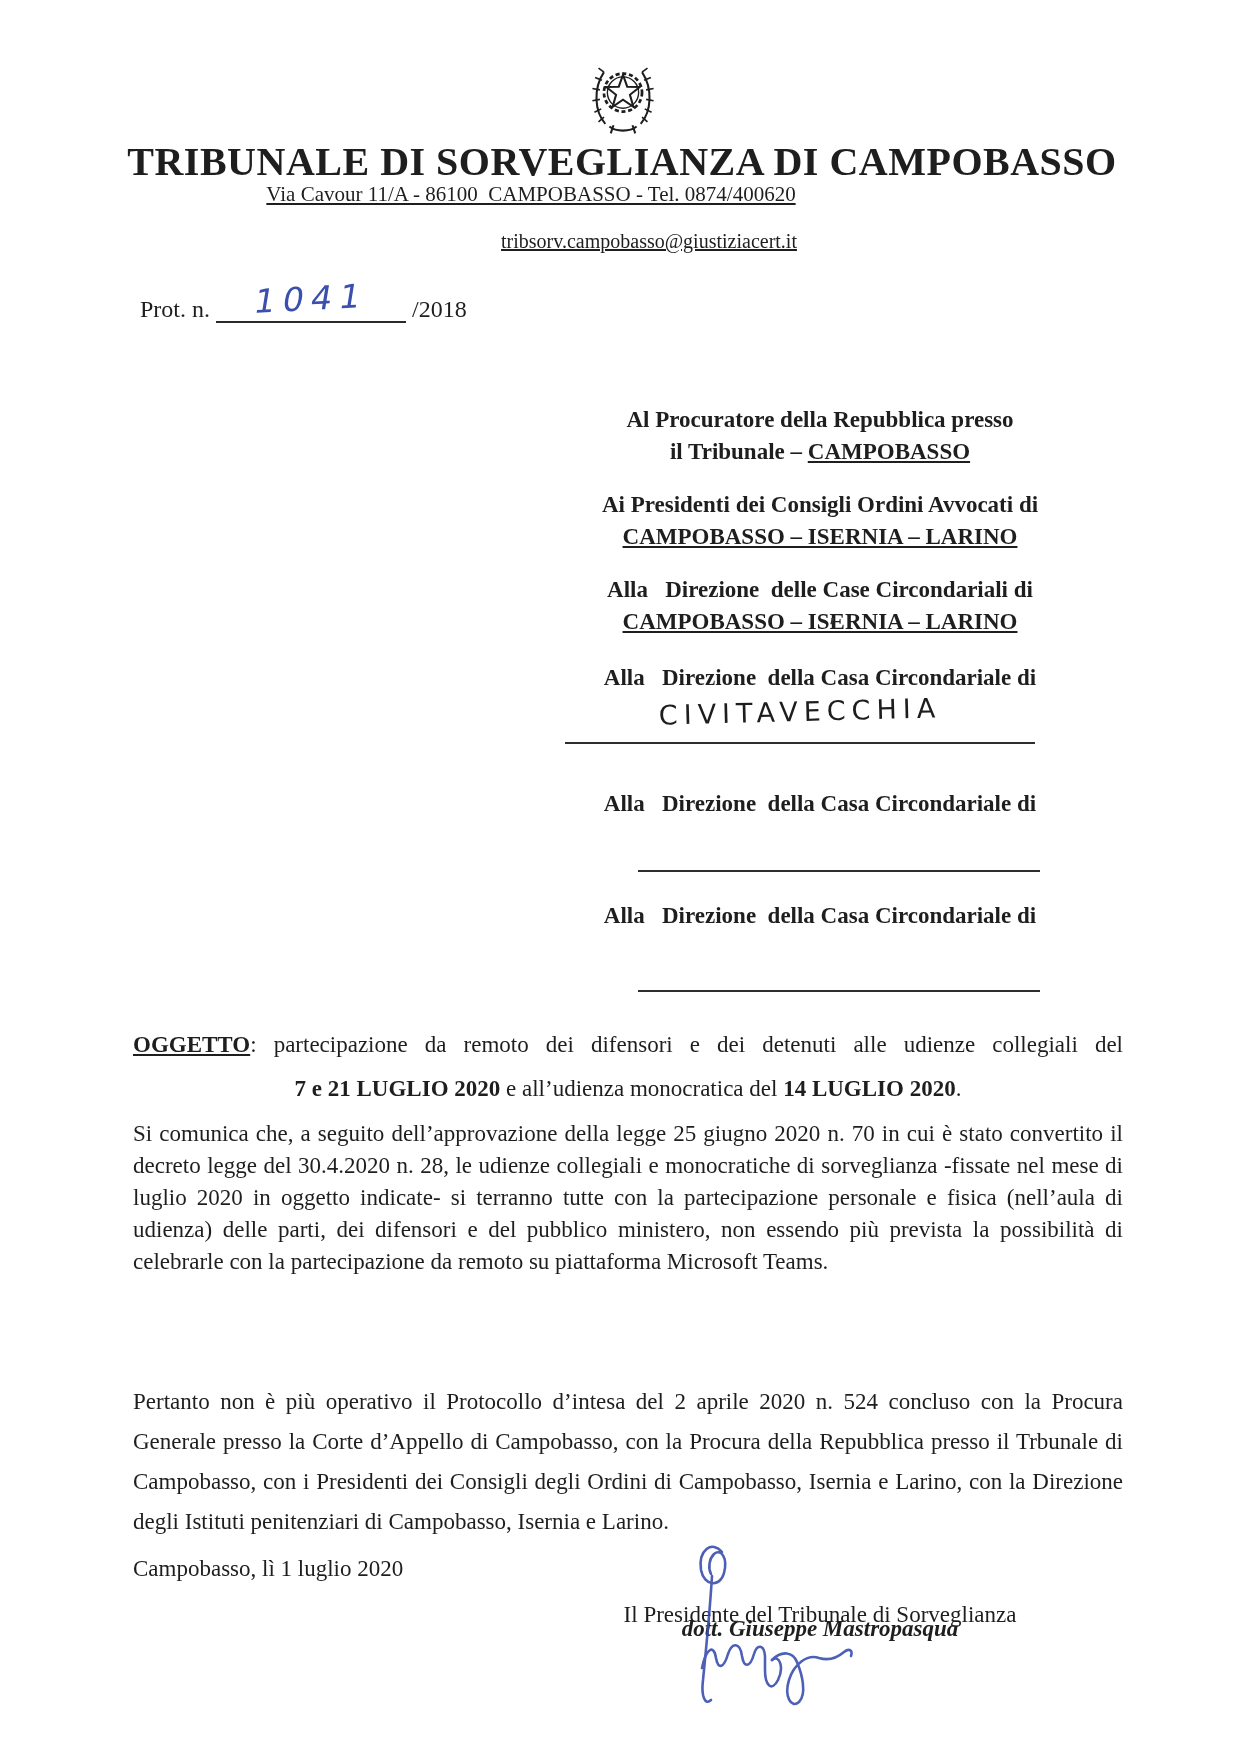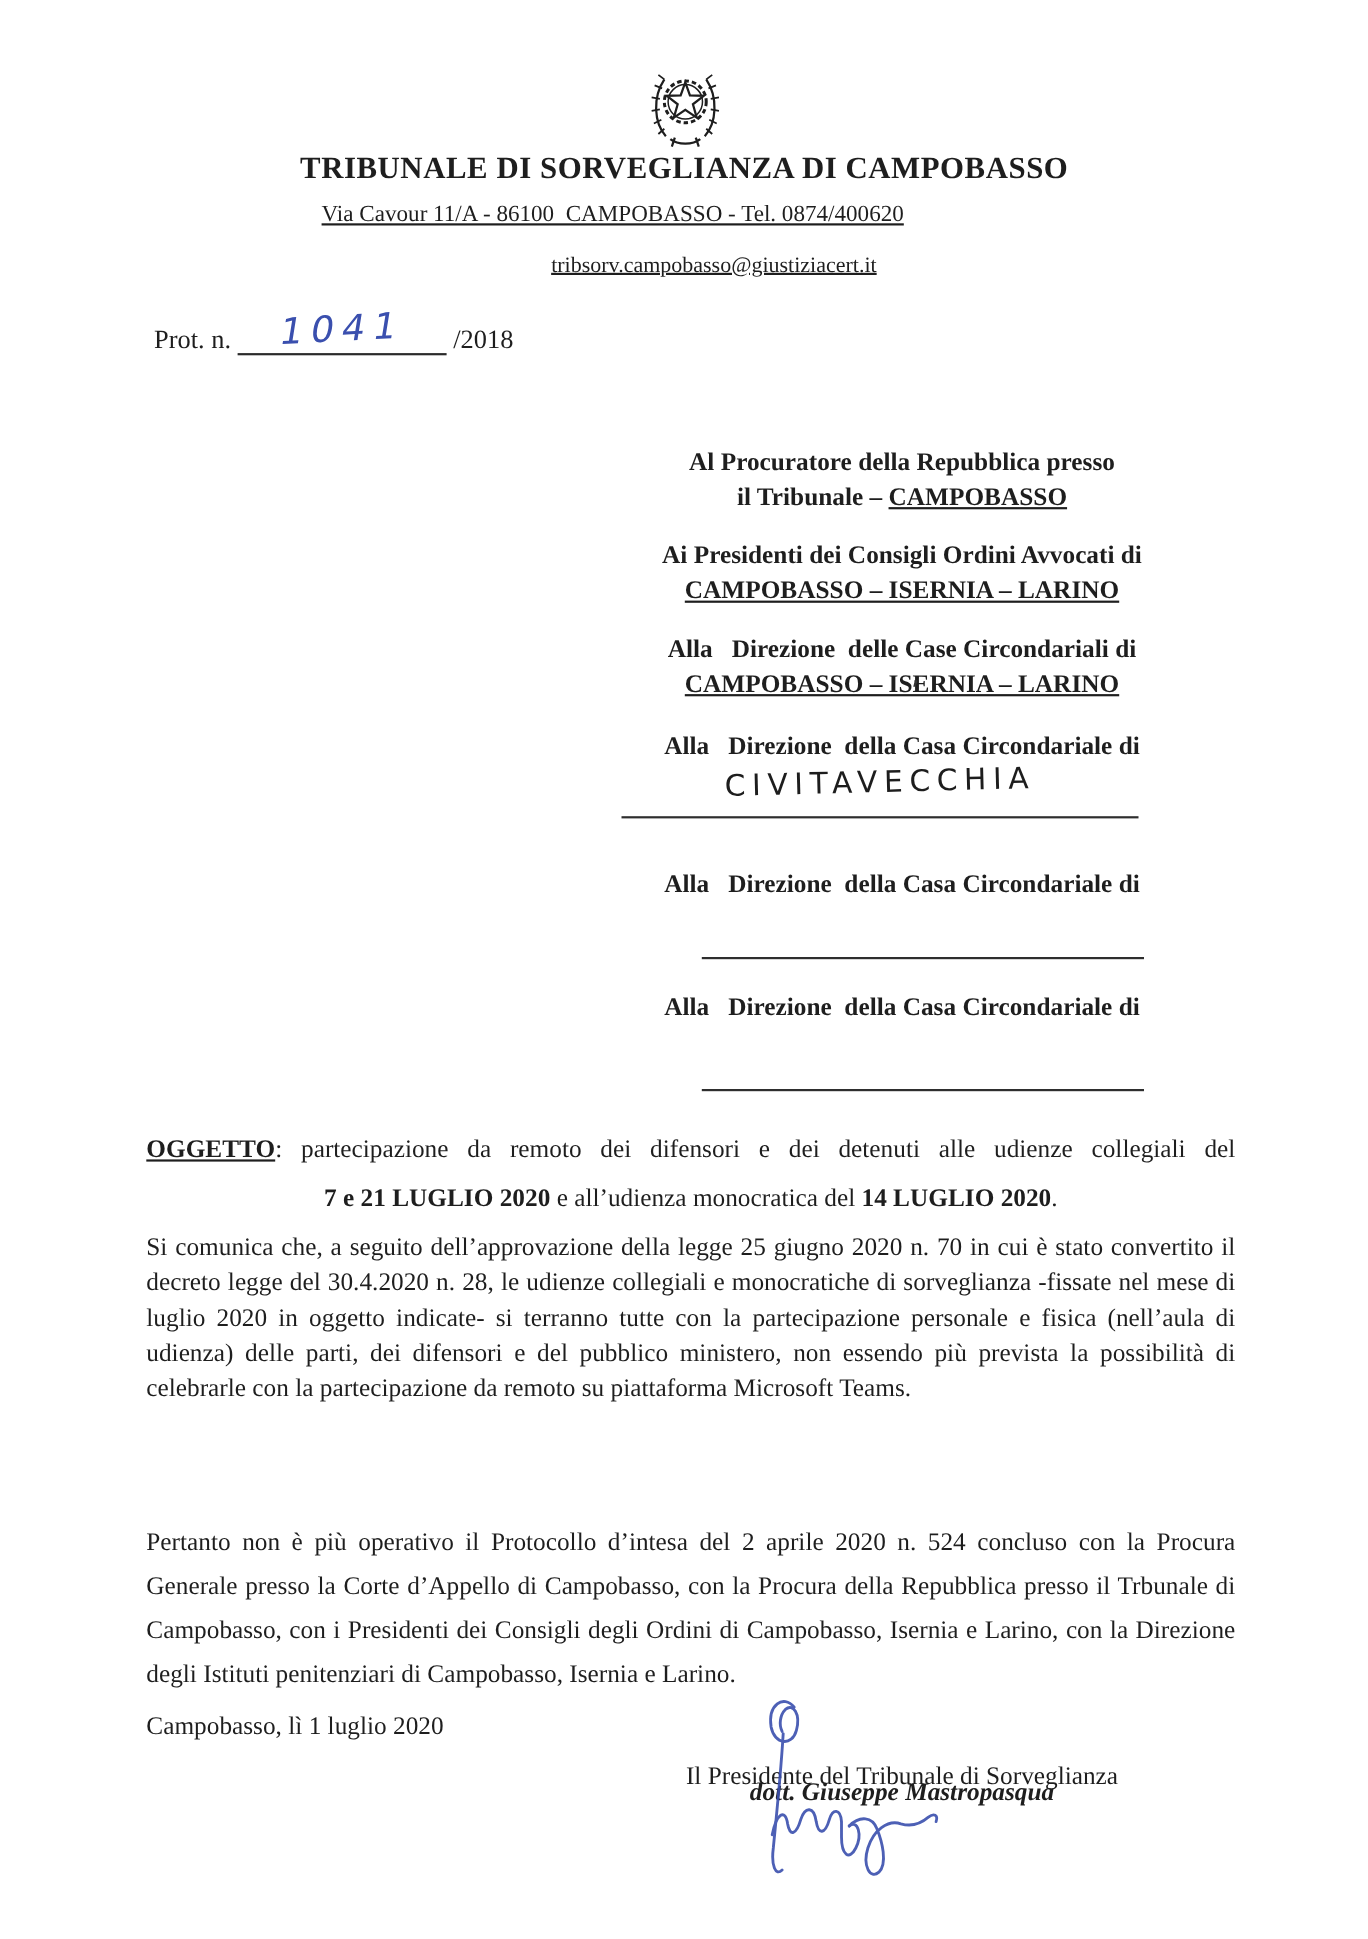--- a/index.html
+++ b/index.html
@@ -13,22 +13,22 @@
     overflow:hidden;
   }
   .abs{position:absolute;}
   .center{text-align:center;}
   .pre{white-space:pre-wrap;}
   .u{text-decoration:underline;}
   .b{font-weight:bold;}
 
   
   .emblem{left:589px;top:58px;width:68px;height:80px;}
-  .lh-title{left:0;top:138px;width:1244px;font-size:28px;font-weight:bold;letter-spacing:.5px;}
-  .lh-address{left:0;top:182px;width:1062px;font-size:21px;padding-left:26px;}
+  .lh-title{left:0;top:138px;width:1244px;font-size:40px;font-weight:bold;letter-spacing:.5px;}
+  .lh-address{left:0;top:182px;width:1062px;font-size:21px;}
   .lh-email1{left:0;top:208px;width:1244px;font-size:18px;}
   .lh-email2{left:0;top:230px;width:1244px;font-size:20px;margin-left:27px;}
 
   
   .prot{left:140px;top:283px;font-size:24px;}
   .prot-fill{display:inline-block;width:190px;border-bottom:2px solid #2a2a2a;text-align:center;vertical-align:bottom;height:38px;position:relative;}
   .prot-hand{
     font-family:"DejaVu Sans", sans-serif;
     font-size:33px;color:#3a4fae;letter-spacing:7px;
     display:inline-block;transform:skewX(-12deg) rotate(-3deg);

